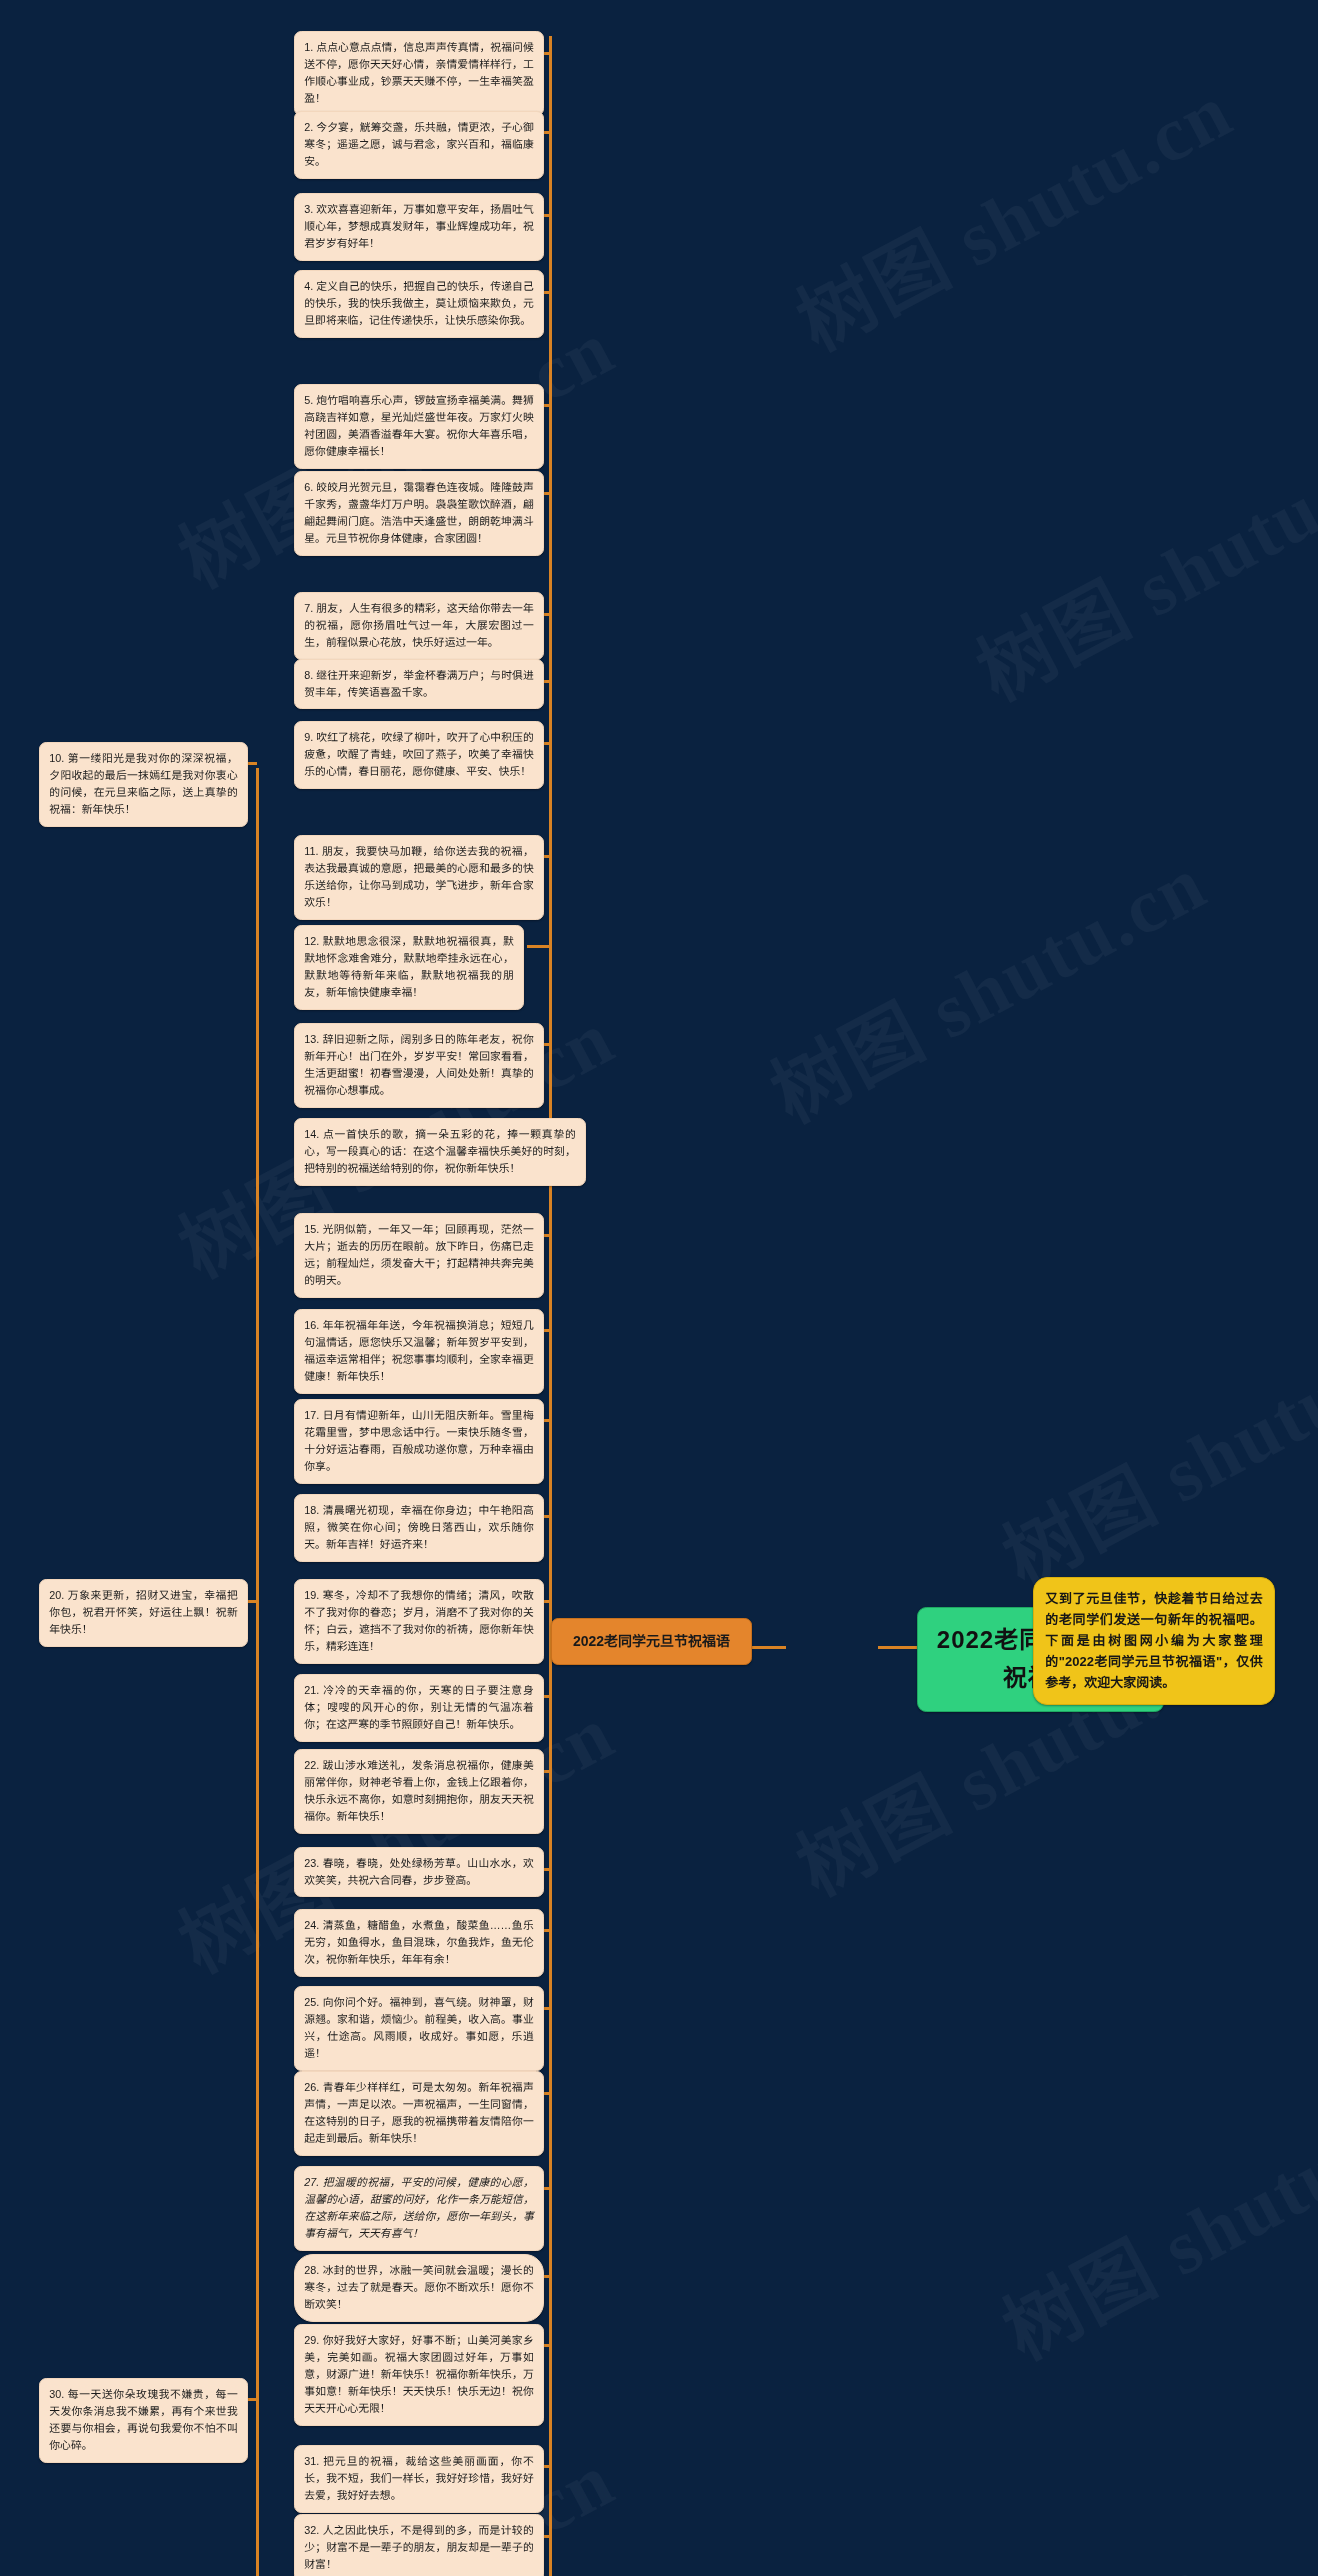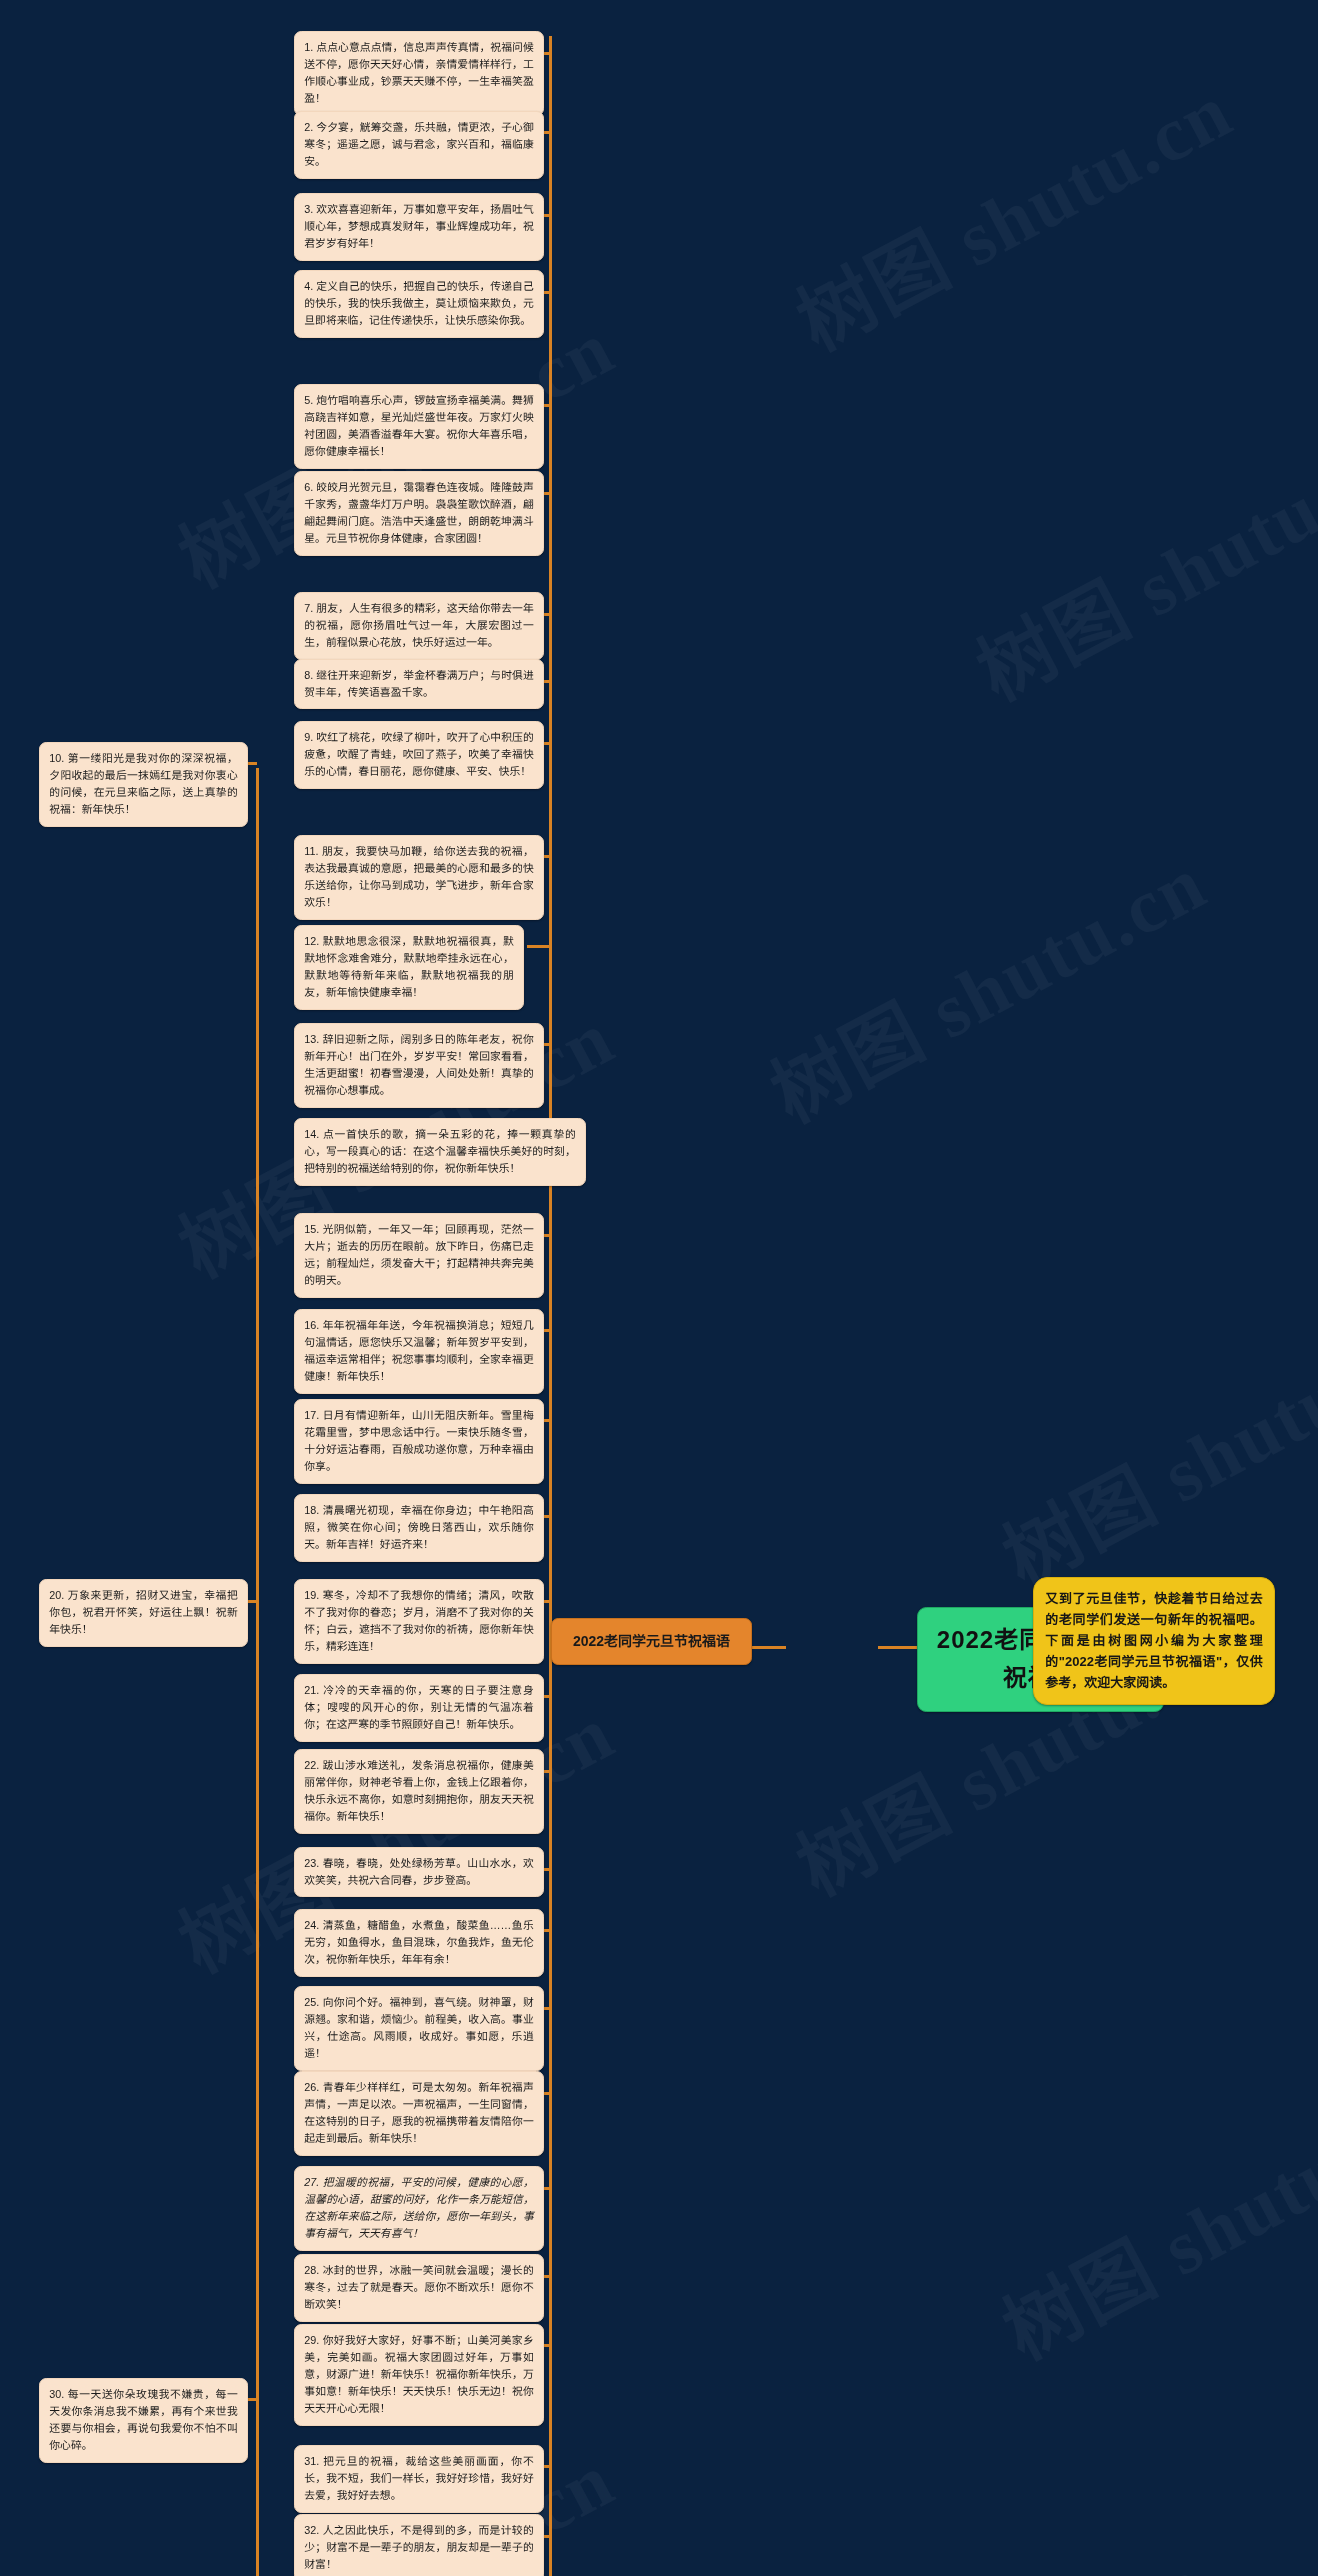--- a/index.html
+++ b/index.html
@@ -130,21 +130,21 @@
       <div class="node leaf" style="left: 294px; top: 1494px; width: 250px;"><span>18. 清晨曙光初现，幸福在你身边；中午艳阳高照，微笑在你心间；傍晚日落西山，欢乐随你天。新年吉祥！好运齐来！</span></div>
       <div class="node leaf" style="left: 294px; top: 1579px; width: 250px;"><span>19. 寒冬，冷却不了我想你的情绪；清风，吹散不了我对你的眷恋；岁月，消磨不了我对你的关怀；白云，遮挡不了我对你的祈祷，愿你新年快乐，精彩连连！</span></div>
       <div class="node leaf" style="left: 39px; top: 1579px; width: 209px;"><span>20. 万象来更新，招财又进宝，幸福把你包，祝君开怀笑，好运往上飘！祝新年快乐！</span></div>
       <div class="node leaf" style="left: 294px; top: 1674px; width: 250px;"><span>21. 冷冷的天幸福的你，天寒的日子要注意身体；嗖嗖的风开心的你，别让无情的气温冻着你；在这严寒的季节照顾好自己！新年快乐。</span></div>
       <div class="node leaf" style="left: 294px; top: 1749px; width: 250px;"><span>22. 跋山涉水难送礼，发条消息祝福你，健康美丽常伴你，财神老爷看上你，金钱上亿跟着你，快乐永远不离你，如意时刻拥抱你，朋友天天祝福你。新年快乐！</span></div>
       <div class="node leaf" style="left: 294px; top: 1847px; width: 250px;"><span>23. 春晓，春晓，处处绿杨芳草。山山水水，欢欢笑笑，共祝六合同春，步步登高。</span></div>
       <div class="node leaf" style="left: 294px; top: 1909px; width: 250px;"><span>24. 清蒸鱼，糖醋鱼，水煮鱼，酸菜鱼……鱼乐无穷，如鱼得水，鱼目混珠，尔鱼我炸，鱼无伦次，祝你新年快乐，年年有余！</span></div>
       <div class="node leaf" style="left: 294px; top: 1986px; width: 250px;"><span>25. 向你问个好。福神到，喜气绕。财神罩，财源翘。家和谐，烦恼少。前程美，收入高。事业兴，仕途高。风雨顺，收成好。事如愿，乐逍遥！</span></div>
       <div class="node leaf" style="left: 294px; top: 2071px; width: 250px;"><span>26. 青春年少样样红，可是太匆匆。新年祝福声声情，一声足以浓。一声祝福声，一生同窗情，在这特别的日子，愿我的祝福携带着友情陪你一起走到最后。新年快乐！</span></div>
       <div class="node leaf" style="left: 294px; top: 2166px; width: 250px; font-style: italic;"><span>27. 把温暖的祝福，平安的问候，健康的心愿，温馨的心语，甜蜜的问好，化作一条万能短信，在这新年来临之际，送给你，愿你一年到头，事事有福气，天天有喜气！</span></div>
-      <div class="node leaf" style="left: 294px; top: 2254px; width: 250px;"><span>28. 冰封的世界，冰融一笑间就会温暖；漫长的寒冬，过去了就是春天。愿你不断欢乐！愿你不断欢笑！</span></div>
+      <div class="node leaf" style="left: 294px; top: 2254px; width: 250px; border-radius: 19px;"><span>28. 冰封的世界，冰融一笑间就会温暖；漫长的寒冬，过去了就是春天。愿你不断欢乐！愿你不断欢笑！</span></div>
       <div class="node leaf" style="left: 294px; top: 2324px; width: 250px;"><span>29. 你好我好大家好，好事不断；山美河美家乡美，完美如画。祝福大家团圆过好年，万事如意，财源广进！新年快乐！祝福你新年快乐，万事如意！新年快乐！天天快乐！快乐无边！祝你天天开心心无限！</span></div>
       <div class="node leaf" style="left: 39px; top: 2378px; width: 209px;"><span>30. 每一天送你朵玫瑰我不嫌贵，每一天发你条消息我不嫌累，再有个来世我还要与你相会，再说句我爱你不怕不叫你心碎。</span></div>
       <div class="node leaf" style="left: 294px; top: 2445px; width: 250px;"><span>31. 把元旦的祝福，裁给这些美丽画面，你不长，我不短，我们一样长，我好好珍惜，我好好去爱，我好好去想。</span></div>
       <div class="node leaf" style="left: 294px; top: 2514px; width: 250px;"><span>32. 人之因此快乐，不是得到的多，而是计较的少；财富不是一辈子的朋友，朋友却是一辈子的财富！</span></div>
     </div>
 <div class="ln lnh" style="left: 527px; width: 24px; top: 52px;"></div>
     <div class="ln lnh" style="left: 527px; width: 24px; top: 131px;"></div>
     <div class="ln lnh" style="left: 527px; width: 24px; top: 214px;"></div>
     <div class="ln lnh" style="left: 527px; width: 24px; top: 291px;"></div>
     <div class="ln lnh" style="left: 527px; width: 24px; top: 404px;"></div>

